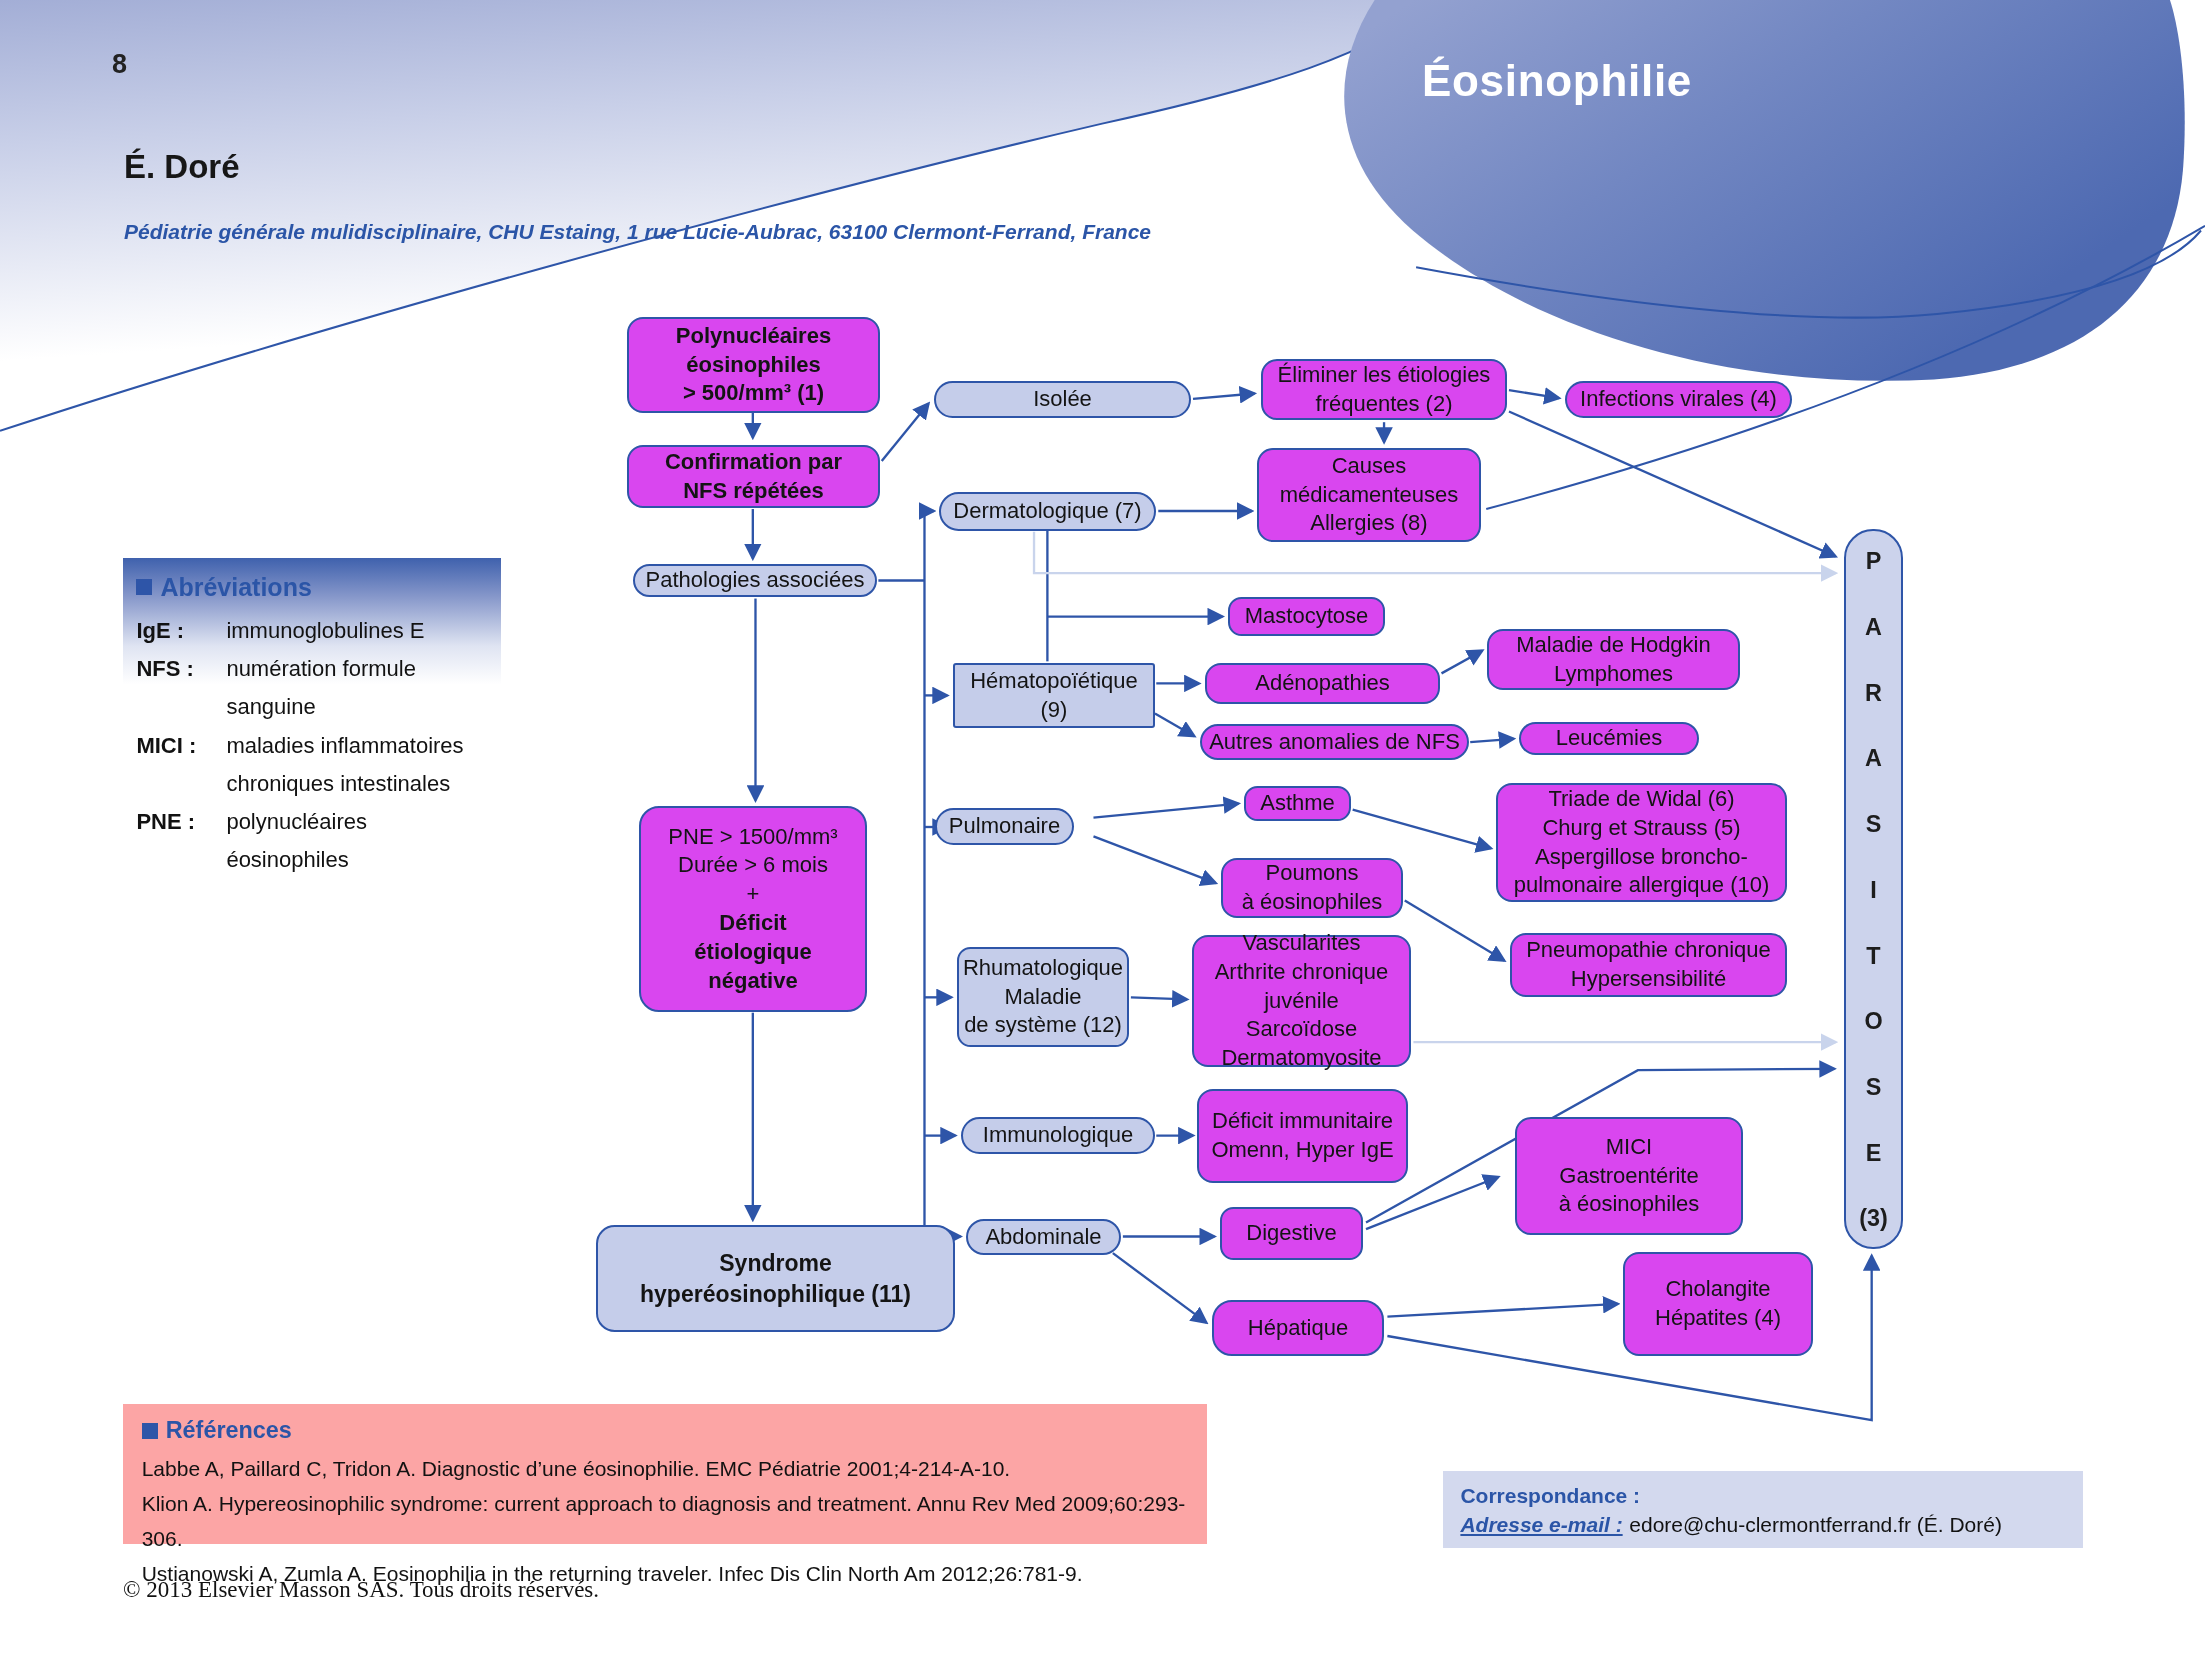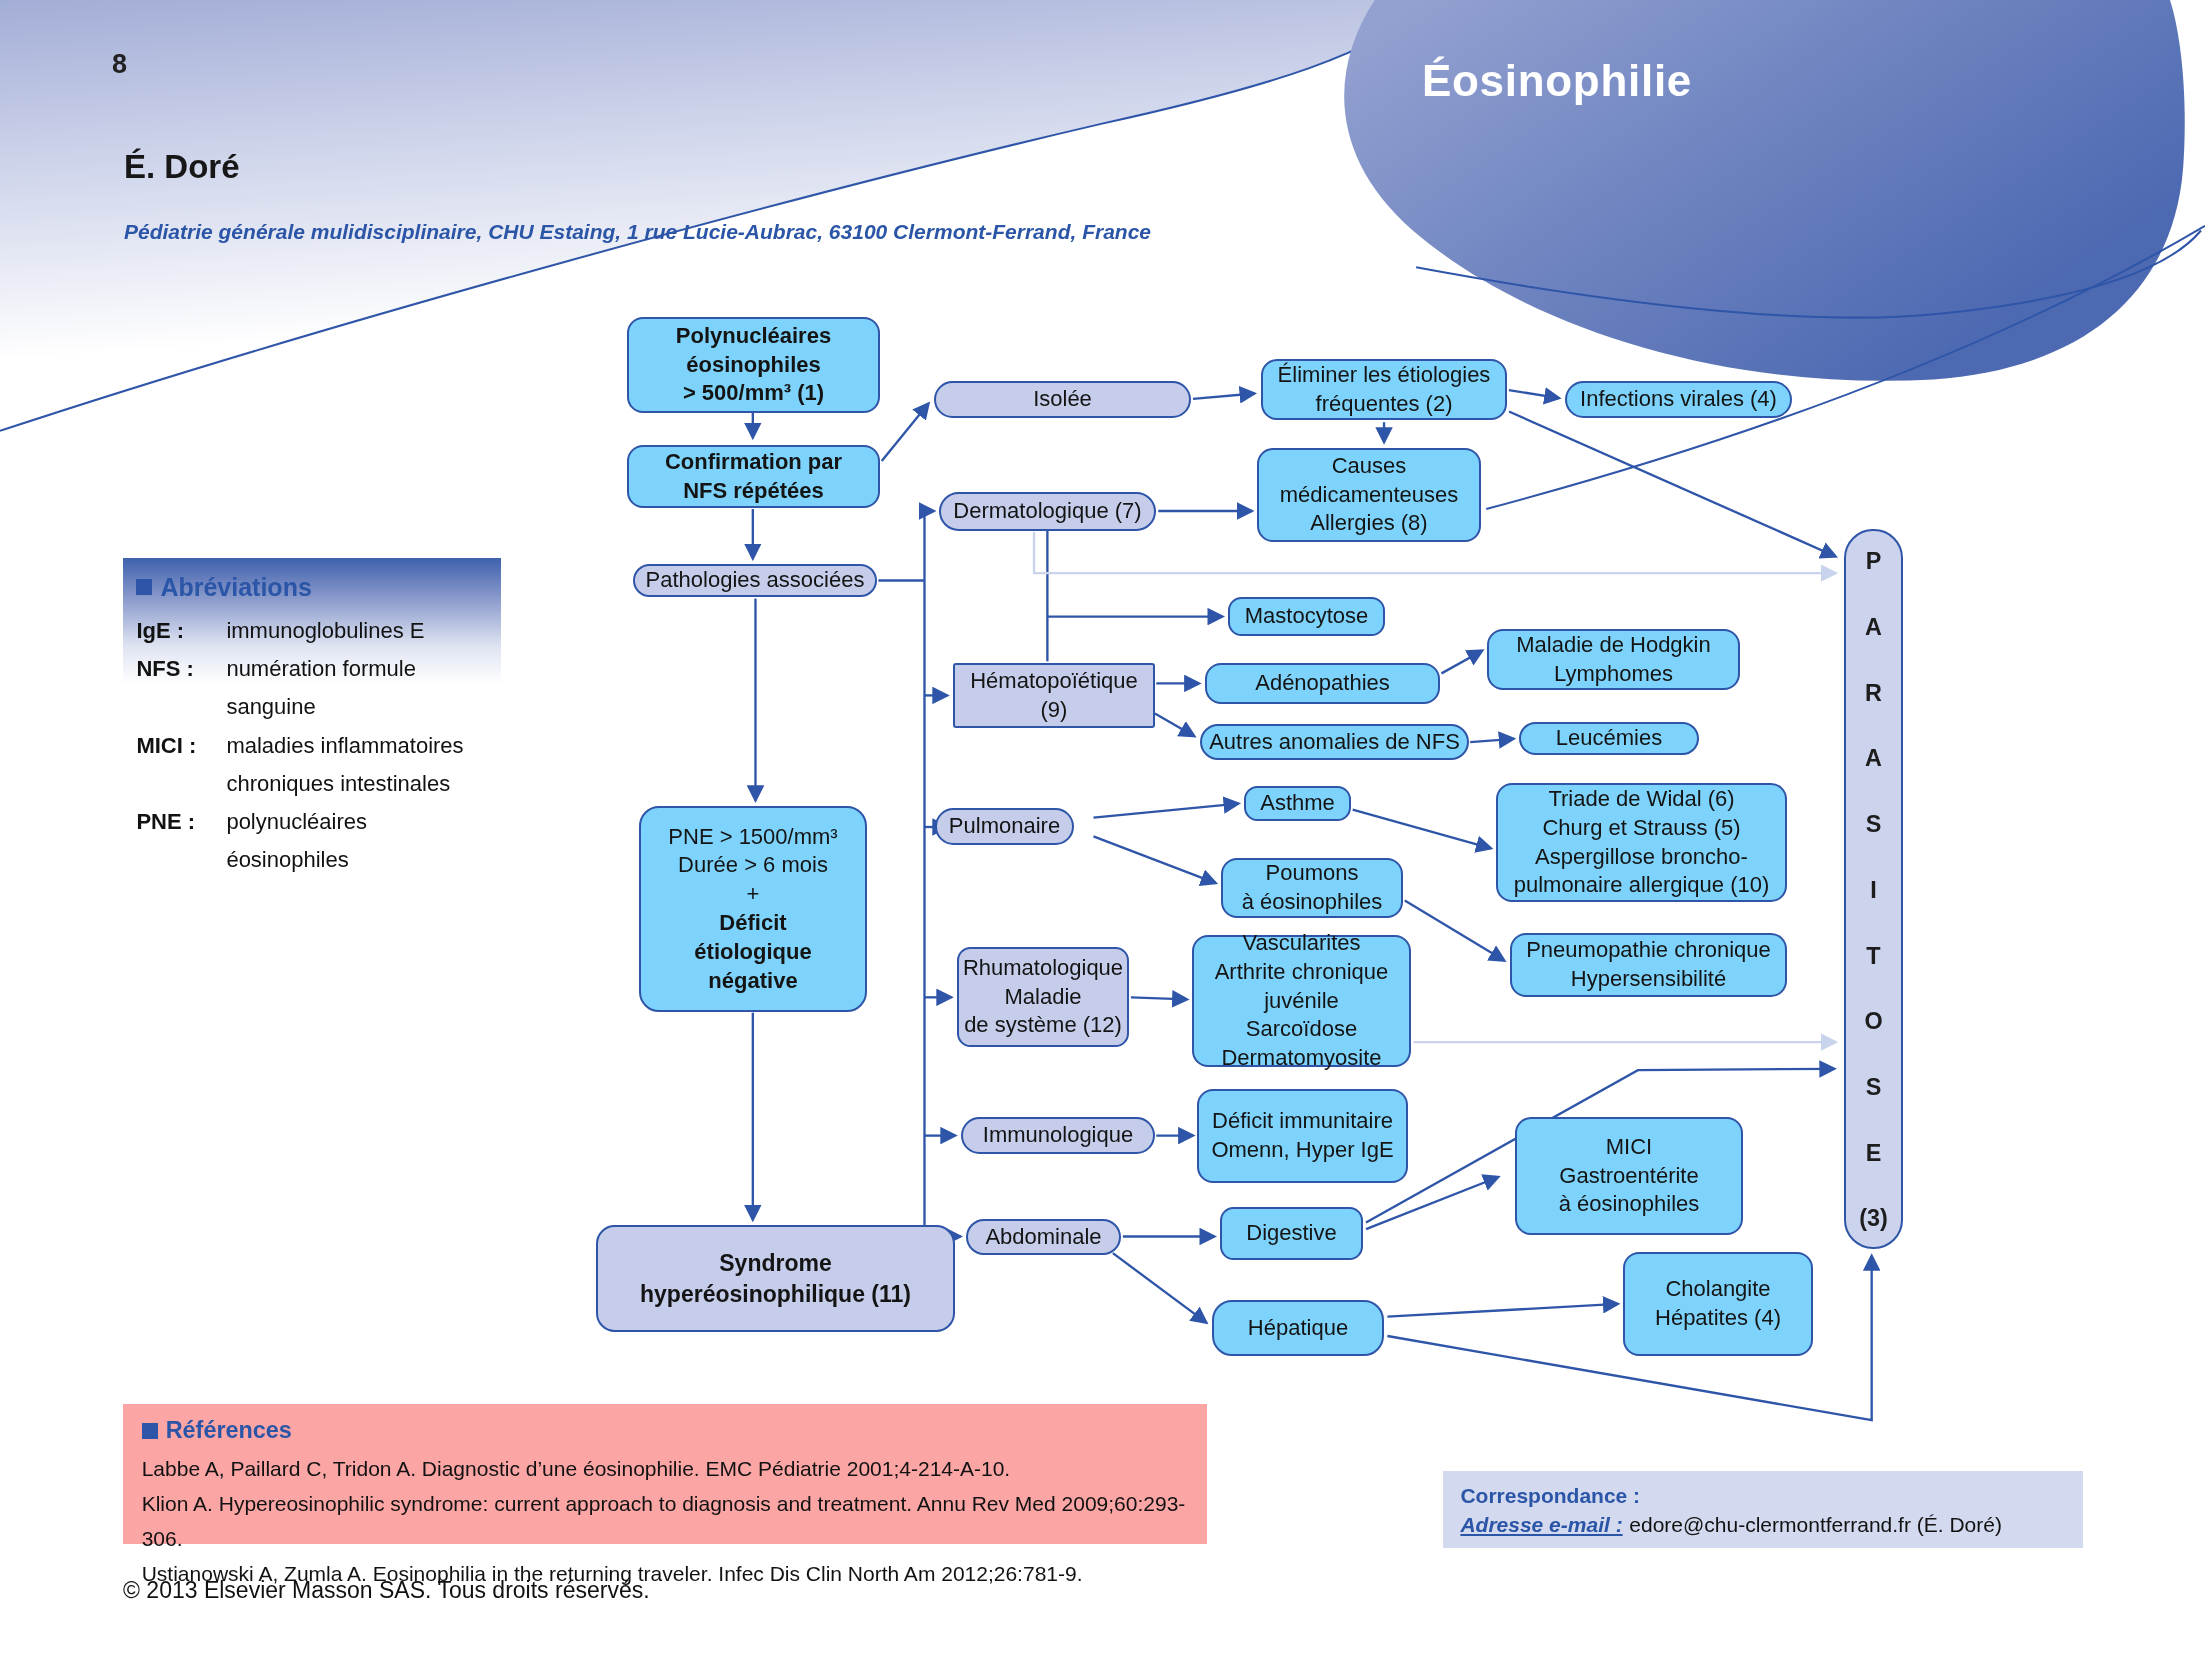--- a/index.html
+++ b/index.html
@@ -16,42 +16,42 @@
           padding:14.7px 12px 0 13.4px;
           background:linear-gradient(180deg,#3f61ad 0%,#8697ca 14%,#dfe4f2 32%,#ffffff 46%,#ffffff 100%);}
   .sec-head{display:flex;align-items:center;gap:8px;}
   .sq{width:16px;height:16px;background:#2e55a8;display:inline-block;flex:0 0 auto;}
   .sec-title{font-size:25px;font-weight:700;color:#2b55a7;}
   .abbrev-rows{margin-top:10.7px;}
   .abbrev-row{display:flex;align-items:flex-start;}
   .abbrev-term{width:90px;font-weight:700;font-size:22px;color:#121212;line-height:1.73;}
   .abbrev-def{flex:1;font-size:22px;color:#121212;line-height:1.73;}
   
-  .node{position:absolute;box-sizing:border-box;background:#7dd3fc;border:2.3px solid #2e55a8;
+  .node{position:absolute;box-sizing:border-box;background:#d946ef;border:2.3px solid #2e55a8;
         border-radius:16px;display:flex;flex-direction:column;align-items:center;justify-content:center;
         text-align:center;font-size:22px;line-height:1.31;color:#141414;z-index:3;}
   .node.blue{background:#c5cdea;}
   .node.pill{border-radius:29px;}
   .node.bold{font-weight:700;}
   .node .group{display:block;}
   .bar{position:absolute;box-sizing:border-box;background:#ccd3ec;border:2.3px solid #2e55a8;border-radius:29px;
        display:flex;flex-direction:column;align-items:center;justify-content:space-between;
        padding:17.4px 0 14.7px 0;font-size:23.4px;font-weight:700;color:#1d1d1d;z-index:3;}
   
   .refs{position:absolute;left:123px;top:1404px;width:1084px;height:140px;background:#fca5a5;z-index:4;
         box-sizing:border-box;padding:13.4px 18.7px 0 18.7px;}
   .refs .items{margin-top:8px;font-size:21px;color:#121212;}
   .refs .items .ln{line-height:1.66;}
   .corr{position:absolute;left:1443px;top:1471px;width:640px;height:77px;background:#d3d9ee;z-index:4;
         box-sizing:border-box;padding:10.7px 17.4px 0 17.4px;font-size:21px;line-height:1.38;}
   .corr .lbl{color:#2b55a7;font-weight:600;}
   .corr .email-lbl{color:#2b55a7;font-weight:600;font-style:italic;text-decoration:underline;}
   .corr .email-val{color:#121212;margin-left:6.7px;}
   .copyright{position:absolute;left:123px;top:1577px;font-size:23px;color:#111;
-             font-family:Liberation Sans, sans-serif;z-index:4;}
+             font-family:Liberation Serif, serif;z-index:4;}
 </style>
 </head>
 <body>
 
 <div id="page">
 
   <svg class="layer" width="2205" height="1656" viewBox="0 0 3301 2479" style="z-index:1">
     <defs>
       <linearGradient id="gradWedge" x1="0" y1="0" x2="0.22" y2="1">
         <stop offset="0" stop-color="#a3aed6"></stop>

